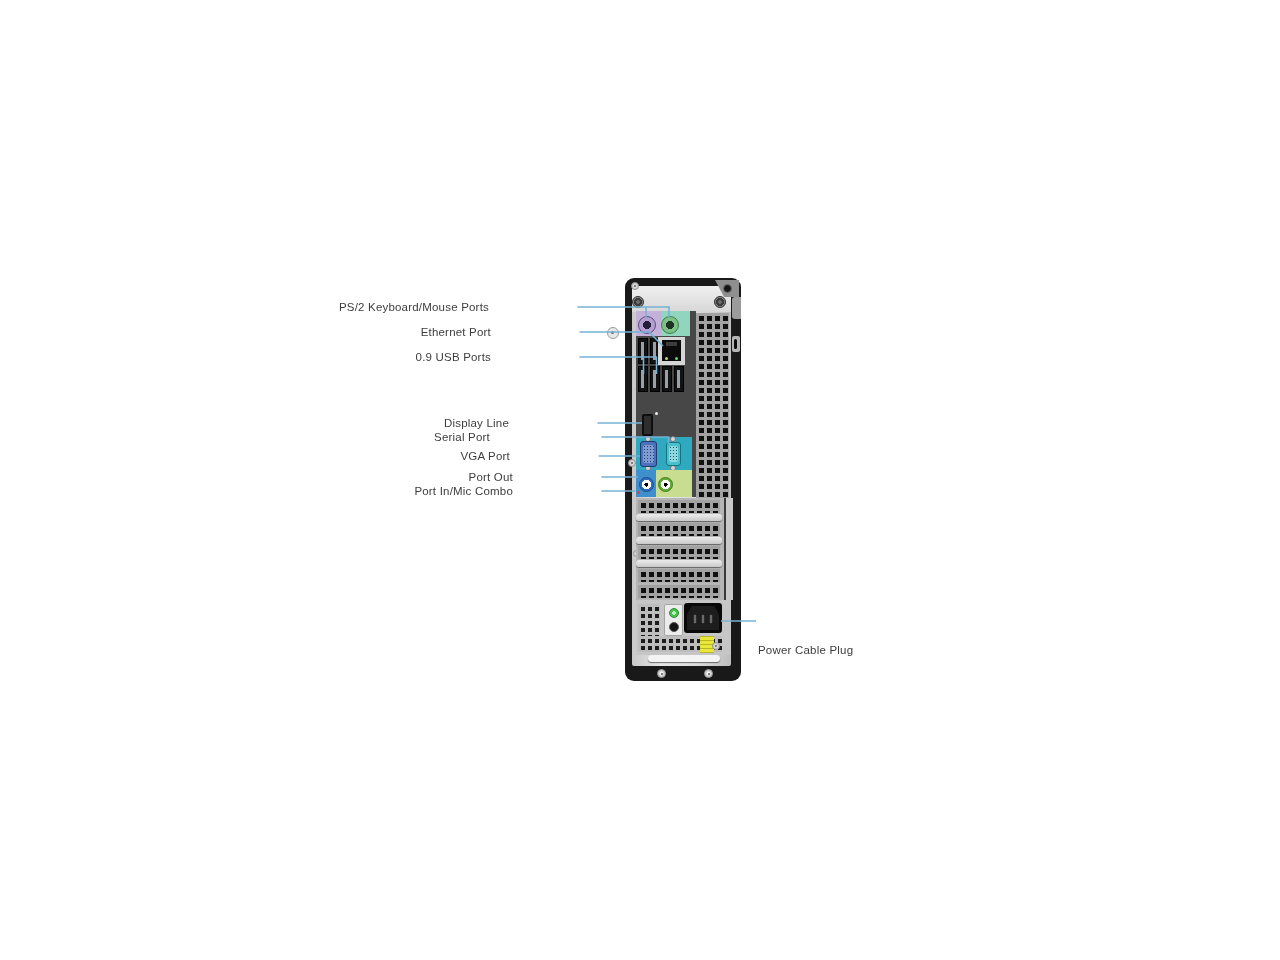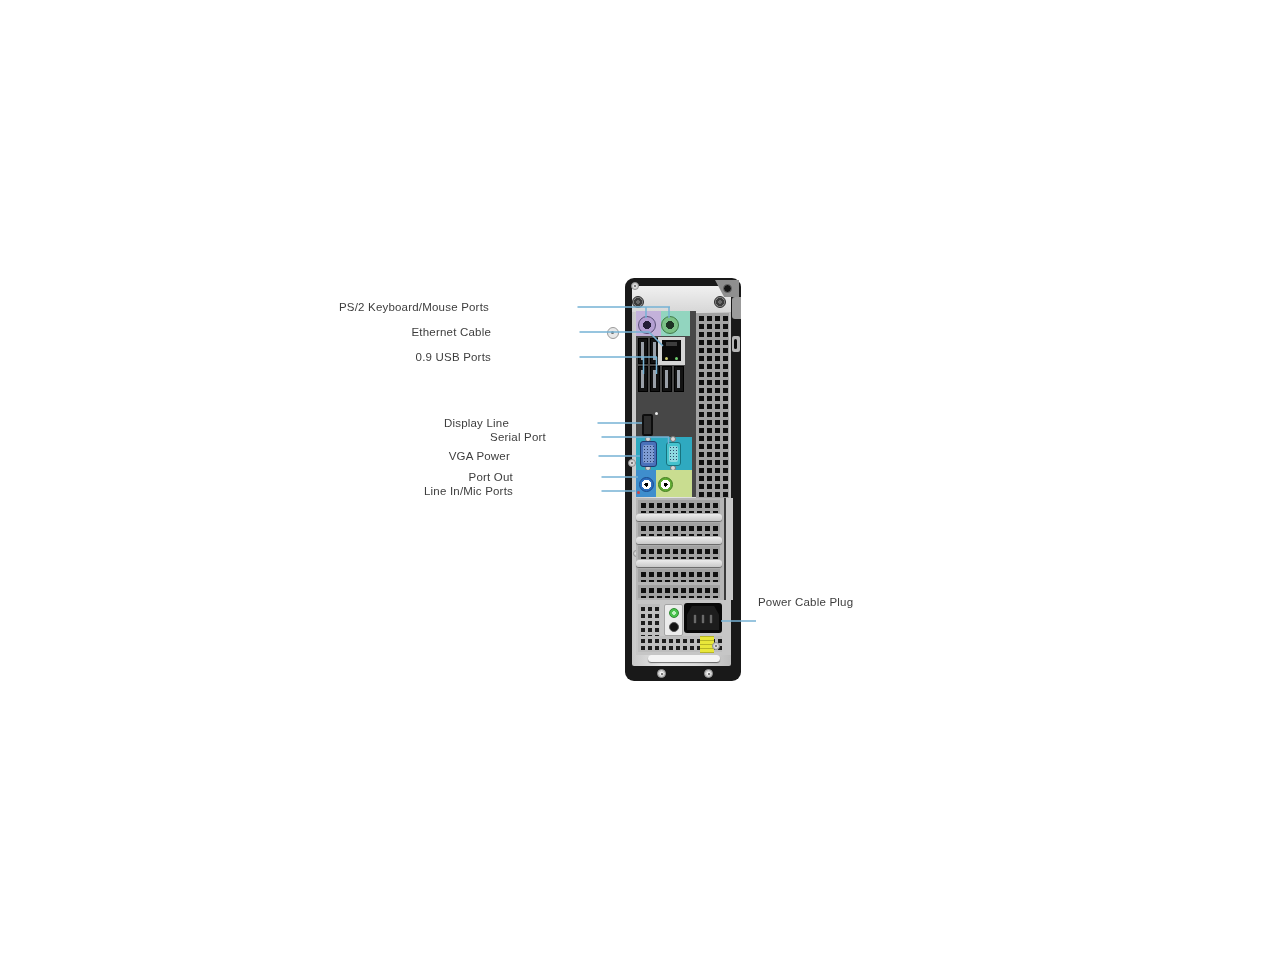--- a/index.html
+++ b/index.html
@@ -242,22 +242,22 @@
       <path d="M597.5 423 H642"></path>
       <path d="M601.5 437 H668.5 V444"></path>
       <path d="M598.5 456 H640"></path>
       <path d="M601.5 477 H638"></path>
       <path d="M601.5 491 H635.5"></path>
       <path d="M721 621 H756"></path>
     </g>
   </svg>
 
   <div class="label r" style="right:703px;top:301px;">PS/2 Keyboard/Mouse Ports</div>
-  <div class="label r" style="right:701px;top:326px;">Ethernet Cable</div>
+  <div class="label r" style="right:701px;top:326px;">Ethernet Port</div>
   <div class="label r" style="right:701px;top:351px;">0.9 USB Ports</div>
   <div class="label r" style="right:683px;top:417px;">Display Line</div>
-  <div class="label r" style="right:646px;top:431px;text-align:right;">Serial Port</div>
-  <div class="label r" style="right:682px;top:450px;">VGA Power</div>
+  <div class="label r" style="right:702px;top:431px;text-align:right;">Serial Port</div>
+  <div class="label r" style="right:682px;top:450px;">VGA Port</div>
   <div class="label r" style="right:679px;top:471px;">Port Out</div>
-  <div class="label r" style="right:679px;top:485px;">Line In/Mic Ports</div>
-  <div class="label" style="left:758px;top:596px;text-align:right;">Power Cable Plug</div>
+  <div class="label r" style="right:679px;top:485px;">Port In/Mic Combo</div>
+  <div class="label" style="left:758px;top:644px;text-align:right;">Power Cable Plug</div>
 
 </div>
 
 </body></html>

